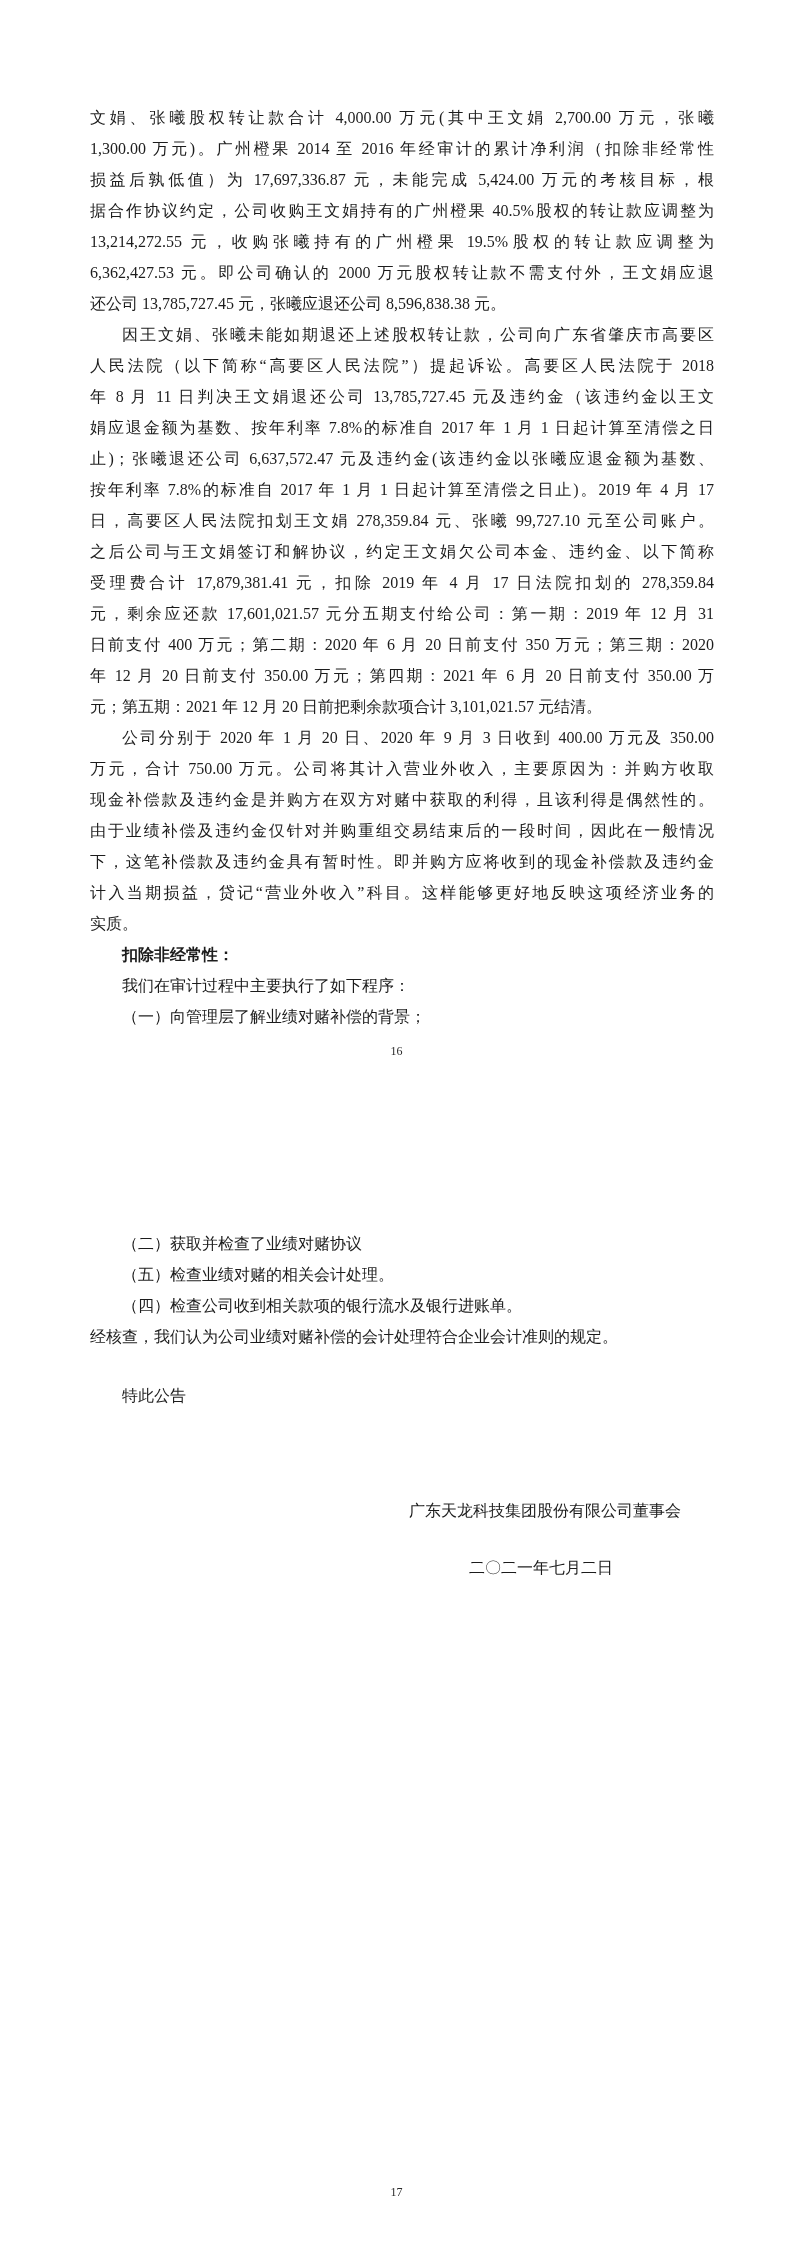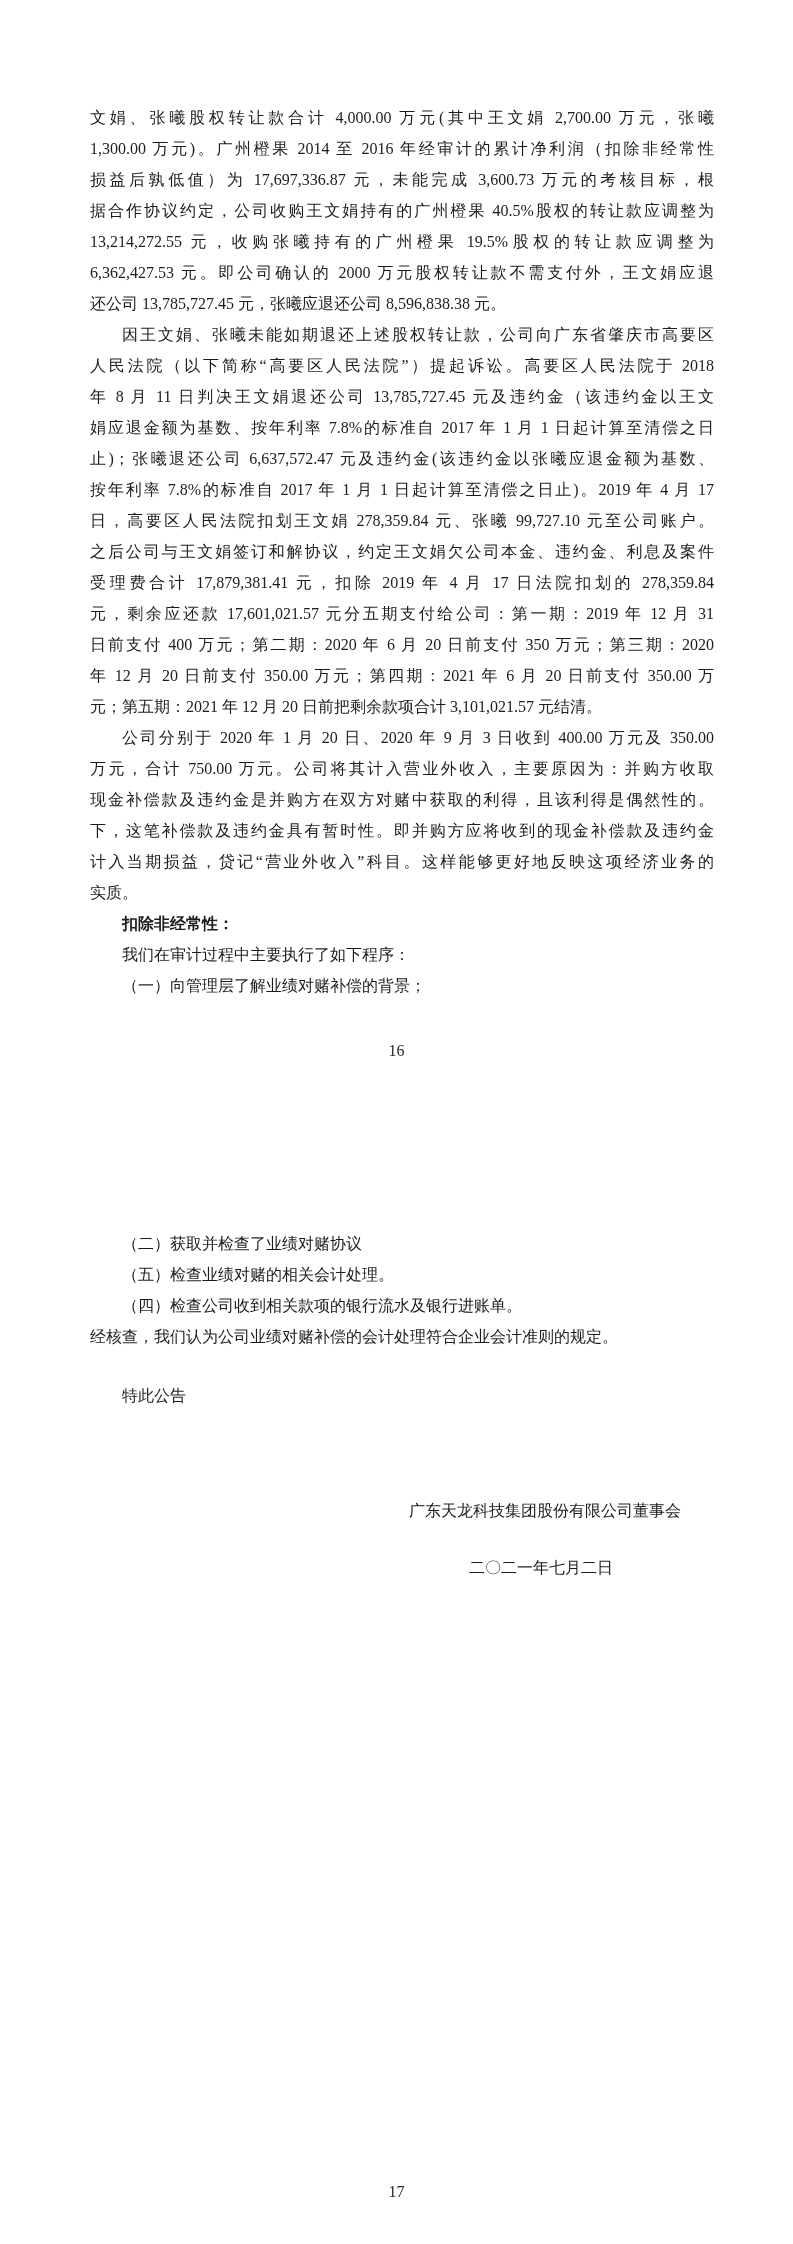--- a/index.html
+++ b/index.html
@@ -58,57 +58,58 @@
     text-align: right;
     text-align-last: right;
     padding-right: 101px;
     box-sizing: border-box;
   }
   .page-number {
     position: absolute;
     left: 0;
     width: 793px;
     text-align: center;
-    font-size: 16px;
+    font-size: 12px;
     line-height: 14px;
     color: #2a2a2a;
   }
   #page1 .page-number { top: 1044px; }
   #page2 .page-number { top: 1047px; margin-top: 16px; }
 </style>
 </head>
 <body>
 
 <div id="canvas">
 
   <div class="page" id="page1">
     <div class="page-body">
         <div class="line j">文娟、张曦股权转让款合计 4,000.00 万元(其中王文娟 2,700.00 万元，张曦</div>
         <div class="line j">1,300.00 万元)。广州橙果 2014 至 2016 年经审计的累计净利润（扣除非经常性</div>
-        <div class="line j">损益后孰低值）为 17,697,336.87 元，未能完成 3,600.73 万元的考核目标，根</div>
+        <div class="line j">损益后孰低值）为 17,697,336.87 元，未能完成 5,424.00 万元的考核目标，根</div>
         <div class="line j">据合作协议约定，公司收购王文娟持有的广州橙果 40.5%股权的转让款应调整为</div>
         <div class="line j">13,214,272.55 元，收购张曦持有的广州橙果 19.5%股权的转让款应调整为</div>
         <div class="line j">6,362,427.53 元。即公司确认的 2000 万元股权转让款不需支付外，王文娟应退</div>
         <div class="line">还公司 13,785,727.45 元，张曦应退还公司 8,596,838.38 元。</div>
         <div class="line j ind">因王文娟、张曦未能如期退还上述股权转让款，公司向广东省肇庆市高要区</div>
         <div class="line j">人民法院（以下简称“高要区人民法院”）提起诉讼。高要区人民法院于 2018</div>
         <div class="line j">年 8 月 11 日判决王文娟退还公司 13,785,727.45 元及违约金（该违约金以王文</div>
         <div class="line j">娟应退金额为基数、按年利率 7.8%的标准自 2017 年 1 月 1 日起计算至清偿之日</div>
         <div class="line j">止)；张曦退还公司 6,637,572.47 元及违约金(该违约金以张曦应退金额为基数、</div>
         <div class="line j">按年利率 7.8%的标准自 2017 年 1 月 1 日起计算至清偿之日止)。2019 年 4 月 17</div>
         <div class="line j">日，高要区人民法院扣划王文娟 278,359.84 元、张曦 99,727.10 元至公司账户。</div>
-        <div class="line j">之后公司与王文娟签订和解协议，约定王文娟欠公司本金、违约金、利息及案件</div>
+        <div class="line j">之后公司与王文娟签订和解协议，约定王文娟欠公司本金、违约金、以下简称</div>
         <div class="line j">受理费合计 17,879,381.41 元，扣除 2019 年 4 月 17 日法院扣划的 278,359.84</div>
         <div class="line j">元，剩余应还款 17,601,021.57 元分五期支付给公司：第一期：2019 年 12 月 31</div>
         <div class="line j">日前支付 400 万元；第二期：2020 年 6 月 20 日前支付 350 万元；第三期：2020</div>
         <div class="line j">年 12 月 20 日前支付 350.00 万元；第四期：2021 年 6 月 20 日前支付 350.00 万</div>
         <div class="line">元；第五期：2021 年 12 月 20 日前把剩余款项合计 3,101,021.57 元结清。</div>
         <div class="line j ind">公司分别于 2020 年 1 月 20 日、2020 年 9 月 3 日收到 400.00 万元及 350.00</div>
         <div class="line j">万元，合计 750.00 万元。公司将其计入营业外收入，主要原因为：并购方收取</div>
         <div class="line j">现金补偿款及违约金是并购方在双方对赌中获取的利得，且该利得是偶然性的。</div>
+        <div class="line j">由于业绩补偿及违约金仅针对并购重组交易结束后的一段时间，因此在一般情况</div>
         <div class="line j">下，这笔补偿款及违约金具有暂时性。即并购方应将收到的现金补偿款及违约金</div>
         <div class="line j">计入当期损益，贷记“营业外收入”科目。这样能够更好地反映这项经济业务的</div>
         <div class="line">实质。</div>
         <div class="line ind b">扣除非经常性：</div>
         <div class="line ind">我们在审计过程中主要执行了如下程序：</div>
         <div class="line ind">（一）向管理层了解业绩对赌补偿的背景；</div>
       </div>
     <div class="page-number">16</div>
   </div>
 

